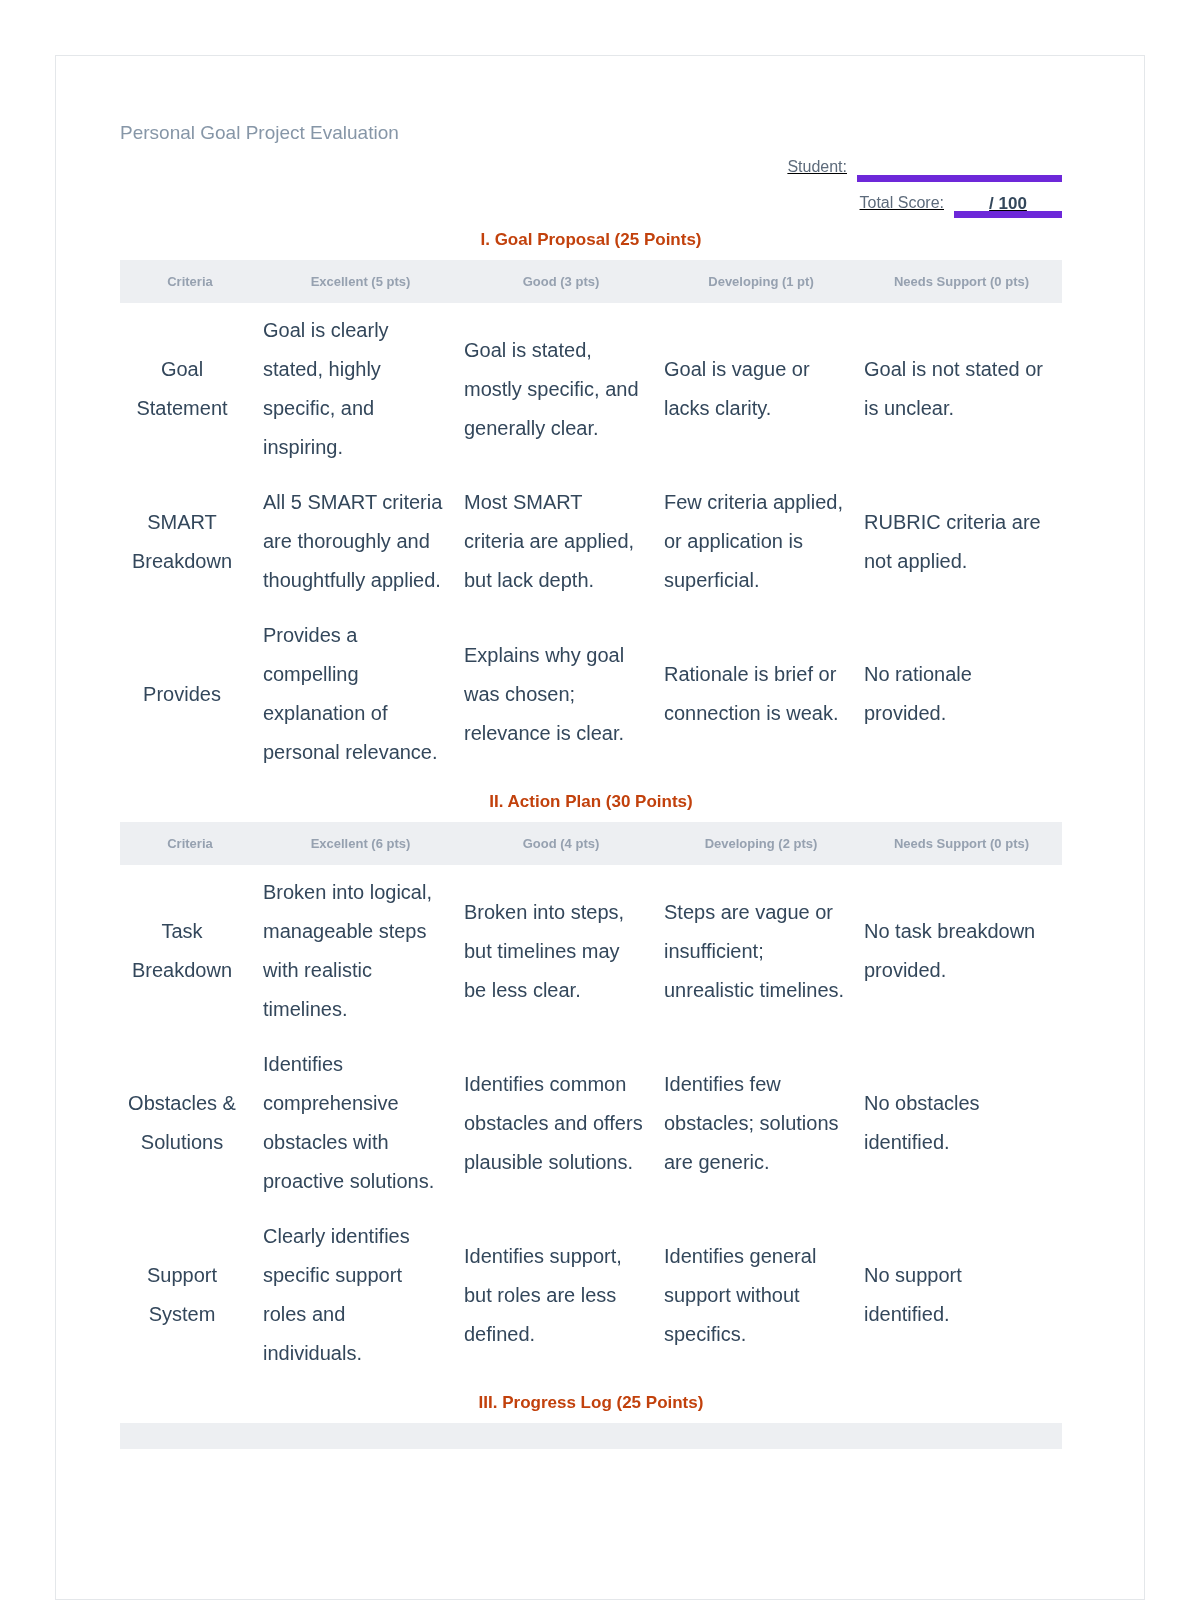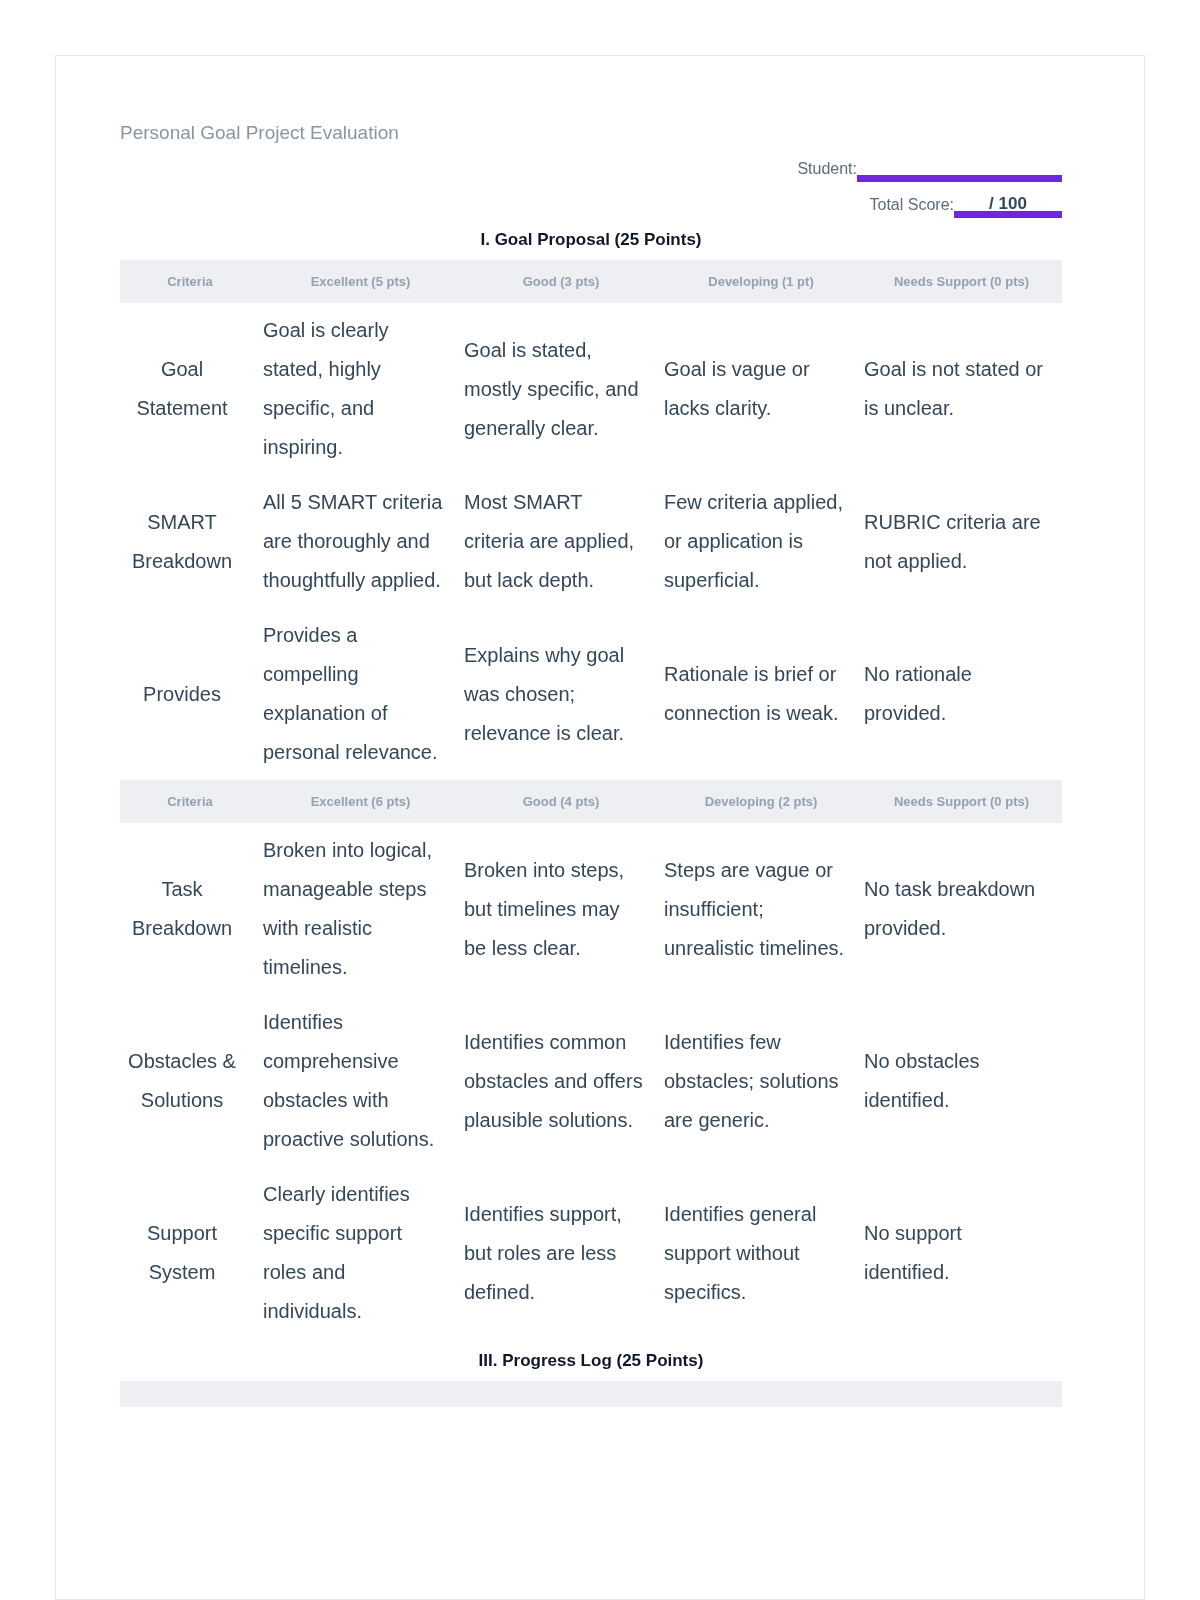--- a/index.html
+++ b/index.html
@@ -33,21 +33,23 @@
   .score-area {
     display: flex;
     flex-direction: column;
     align-items: flex-end;
     gap: 12px;
     width: 942px;
     margin-bottom: 6px;
   }
   .field-row {
     display: flex;
-    align-items: center;
+    align-items: flex-start;
+    gap: 10px;
+    text-decoration: underline;
   }
   .field-label {
     font-size: 16px;
     color: #5d6b7b;
     padding-bottom: 2px;
   }
   .blank-line {
     display: inline-block;
     border-bottom: 7px solid #6d28d9;
     height: 24px;
@@ -60,21 +62,21 @@
   .score-value {
     font-size: 17px;
     font-weight: 700;
     color: #33475b;
   }
   .section-heading {
     width: 942px;
     text-align: center;
     font-size: 17px;
     font-weight: 700;
-    color: #0f172a;
+    color: #c2410c;
     margin: 12px 0 10px 0;
   }
   table.rubric-table {
     width: 942px;
     border-collapse: collapse;
     table-layout: fixed;
   }
   table.rubric-table th {
     background: #edeff2;
     font-size: 13px;
@@ -159,20 +161,21 @@
           <td>Provides a compelling explanation of personal relevance.</td>
           <td>Explains why goal was chosen; relevance is clear.</td>
           <td>Rationale is brief or connection is weak.</td>
           <td>No rationale provided.</td>
         </tr>
       </tbody>
     </table>
   </div>
 
   <div class="section">
+    <div class="section-heading">II. Action Plan (30 Points)</div>
     <table class="rubric-table">
       <colgroup>
         <col style="width:140px">
           <col style="width:201px">
           <col style="width:200px">
           <col style="width:200px">
           <col style="width:201px">
       </colgroup>
       <thead>
         <tr>

